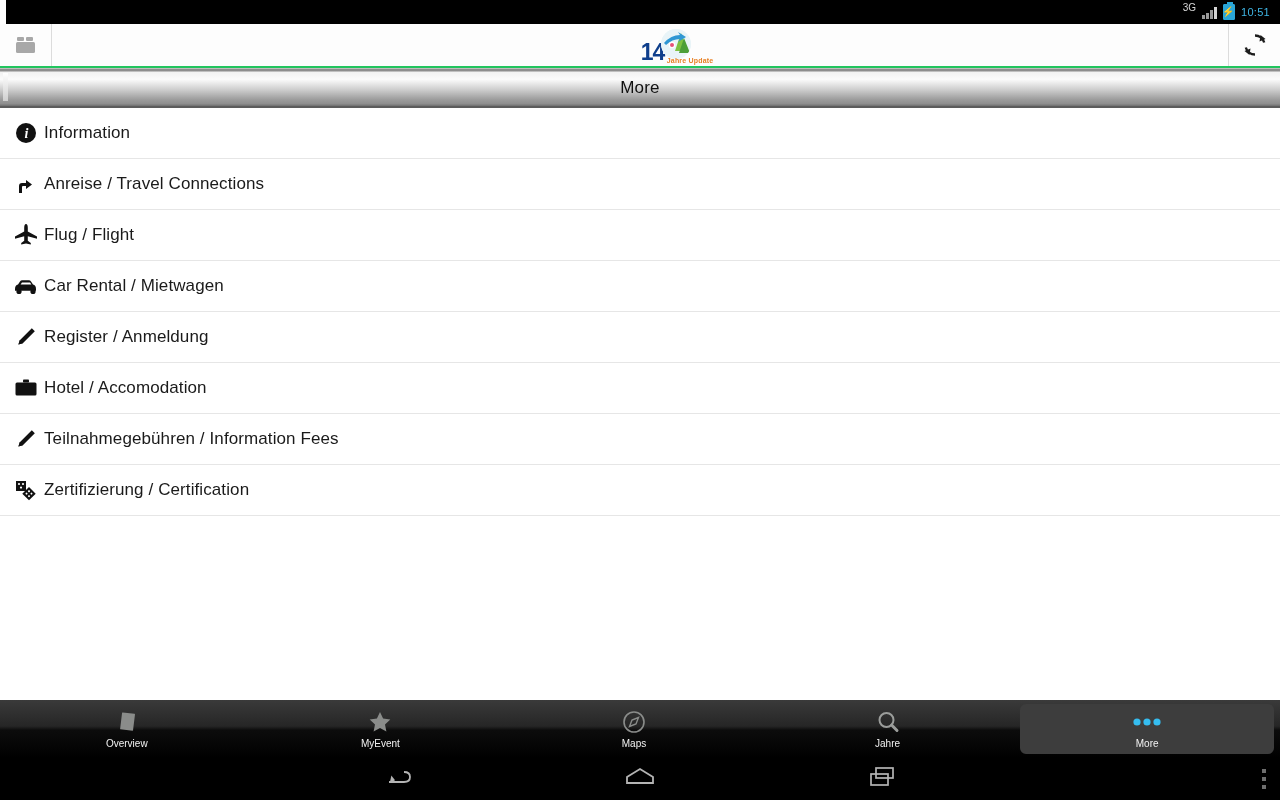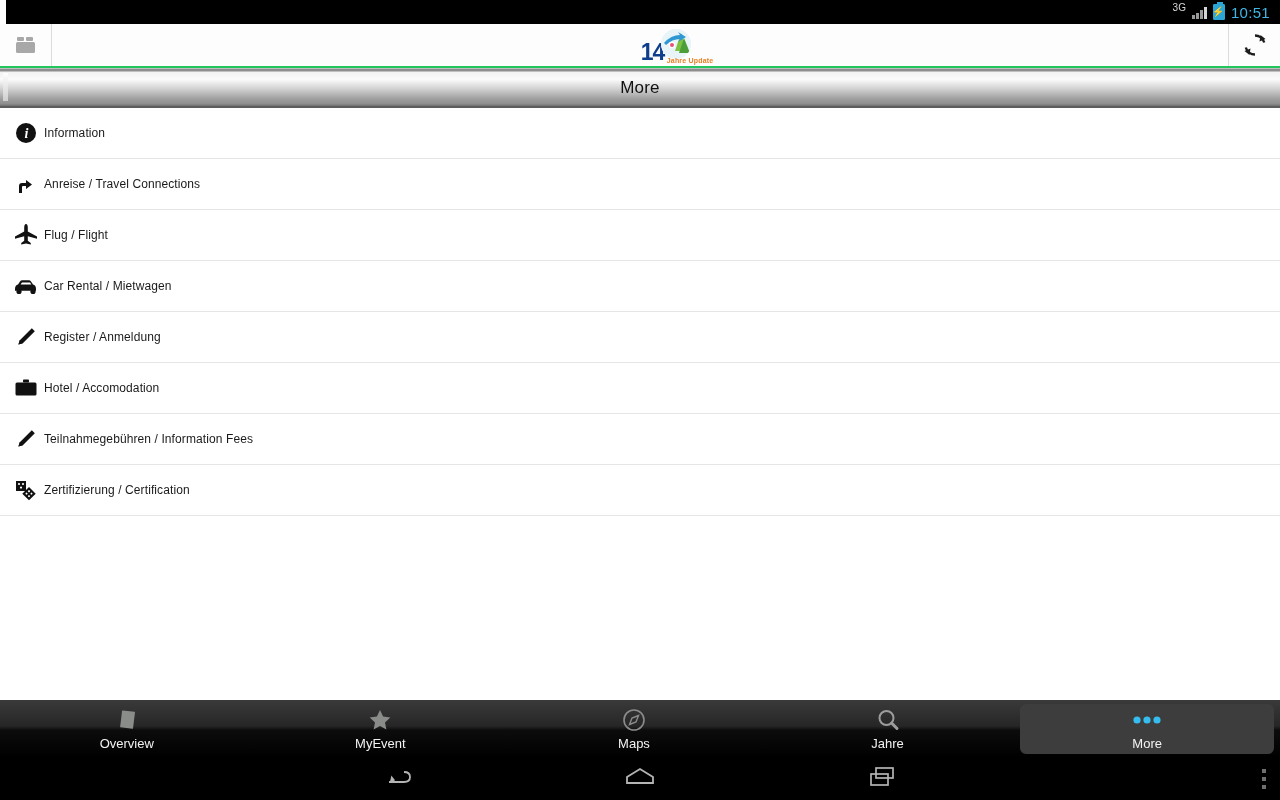--- a/index.html
+++ b/index.html
@@ -16,21 +16,21 @@
     justify-content:flex-end; padding-right:10px; gap:6px;margin-left:6px;
   }
   .sb-3g { color:#d8d8d8; font-size:10px; line-height:10px; align-self:flex-start; margin-top:3px; }
   .sig { display:flex; align-items:flex-end; gap:1px; height:13px; }
   .sig i { display:block; width:3px; background:#9a9a9a; }
   .sig i:nth-child(1){height:4px;} .sig i:nth-child(2){height:6px;}
   .sig i:nth-child(3){height:9px;} .sig i:nth-child(4){height:12px;background:#d4d4d4;}
   .batt { position:relative; width:12px; height:16px; background:#2aa5d6; border:1px solid #2aa5d6; border-radius:1px; }
   .batt:before { content:""; position:absolute; top:-3px; left:3px; width:6px; height:2px; background:#2aa5d6; }
   .batt-bolt { position:absolute; inset:0; display:flex; align-items:center; justify-content:center; color:#fff; font-size:10px; line-height:1; }
-  .clock { color:#3fb6e5; font-size:15px; letter-spacing:.3px; }
+  .clock { color:#3fb6e5; font-size:11px; letter-spacing:.3px; }
 
   
   .toolbar {
     height:44px; background:#fdfdfd; border-bottom:2px solid #22c55e;
     display:flex; align-items:center; position:relative;
   }
   .tb-left { width:52px; display:flex; align-items:center; justify-content:center;
              height:100%; border-right:1px solid #dcdcdc; }
   .tb-right { width:52px; display:flex; align-items:center; justify-content:center;
               height:100%; border-left:1px solid #dcdcdc; position:absolute; right:0; top:0; }
@@ -54,32 +54,32 @@
   .title-text { font-size:17px; color:#111; font-weight:500; letter-spacing:.2px; }
 
   
   .list { background:#fff; }
   .row {
     height:51px; display:flex; align-items:center;
     border-bottom:1px solid #e6e6e6; padding-left:8px;
   }
   .row .ico { width:36px; display:flex; align-items:center; justify-content:center;
               flex:0 0 36px; color:#111; }
-  .row .label { font-size:12px; color:#1a1a1a; letter-spacing:.1px; }
+  .row .label { font-size:17px; color:#1a1a1a; letter-spacing:.1px; }
 
   
   .tabbar {
     position:absolute; left:0; right:0; bottom:42px; height:58px;
     background:linear-gradient(to bottom,#3a3a3a 0%,#262626 45%,#0c0c0c 52%,#000 100%);
     display:flex; align-items:stretch;
   }
   .tab { flex:1; display:flex; flex-direction:column; align-items:center;
          justify-content:center; gap:3px; position:relative; }
   .tab .tico { height:26px; display:flex; align-items:center; justify-content:center; }
-  .tab .tlbl { font-size:13px; color:#f2f2f2; }
+  .tab .tlbl { font-size:10px; color:#f2f2f2; }
   .tab.selected { background:#3d3d3d; border-radius:6px; margin:4px 6px; }
 
   
   .navbar {
     position:absolute; left:0; right:0; bottom:0; height:42px; background:#000;
     display:flex; align-items:center; justify-content:center; gap:210px;
   }
   .nav-overflow { position:absolute; right:14px; top:0; bottom:0; display:flex;
                   flex-direction:column; align-items:center; justify-content:center; gap:4px; }
   .nav-overflow i { display:block; width:4px; height:4px; background:#6e6e6e; }

